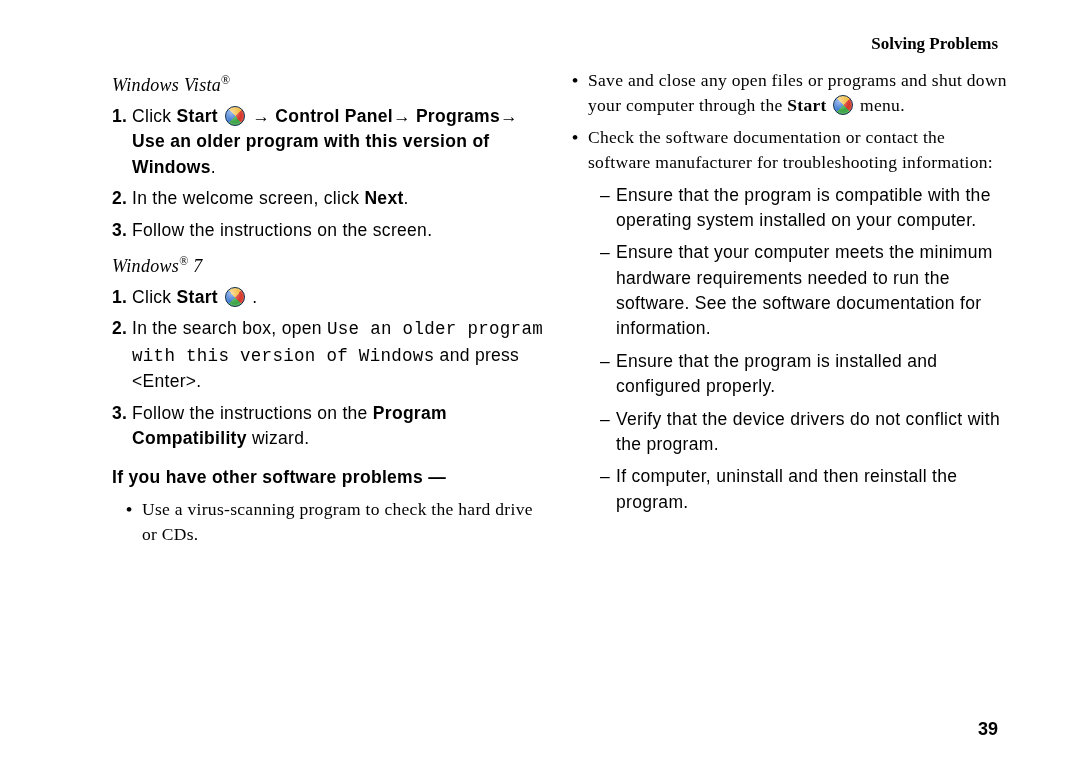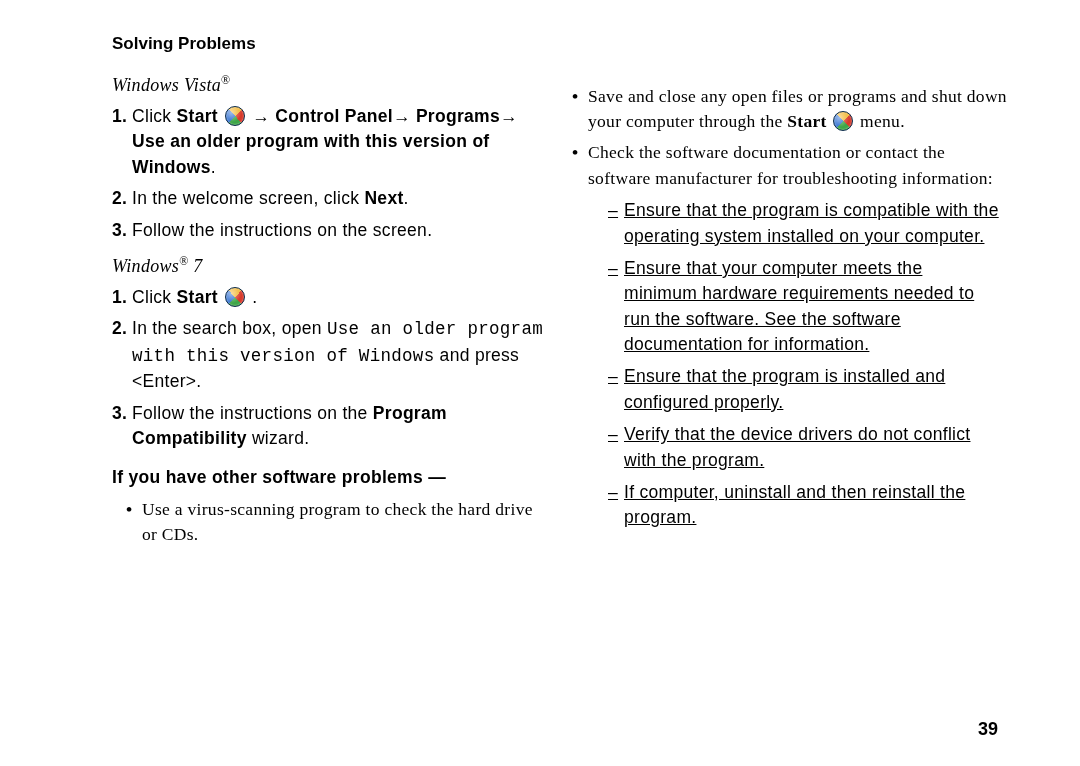--- a/index.html
+++ b/index.html
@@ -6,39 +6,40 @@
     body {
       width: 1080px;
       height: 766px;
       background: #ffffff;
       font-family: Arial, Helvetica, sans-serif;
       color: #000;
       position: relative;
       padding: 34px 72px 20px 112px;
     }
     .header {
+      text-align: right;
       font-weight: bold;
       font-size: 17px;
       margin-bottom: 8px;
       padding-right: 10px;
+      font-family: Liberation Serif, serif;
     }
     .page-number {
       position: absolute;
       bottom: 26px;
       right: 82px;
       font-weight: bold;
       font-size: 18px;
     }
     .columns {
       display: flex;
       gap: 24px;
       font-size: 17.5px;
       line-height: 1.45;
       letter-spacing: 0.3px;
-      align-items: center;
     }
     .col {
       flex: 1;
     }
     .os-heading {
       font-style: italic;
       font-family: Georgia, "Times New Roman", serif;
       font-size: 18px;
       margin-top: 10px;
       margin-bottom: 6px;
@@ -75,22 +76,21 @@
       flex-shrink: 0;
       font-weight: bold;
     }
     .bullets > li > .txt { flex: 1; }
     .dashes {
       list-style: none;
       padding-left: 28px;
     }
     .dashes > li {
       display: flex;
-      margin: 7px 8px;
-      text-decoration: underline;
+      margin: 7px 0;
     }
     .dashes > li::before {
       content: "–";
       min-width: 16px;
       flex-shrink: 0;
     }
     .dashes > li > .txt { flex: 1; }
     .subhead {
       font-weight: bold;
       margin-top: 14px;

